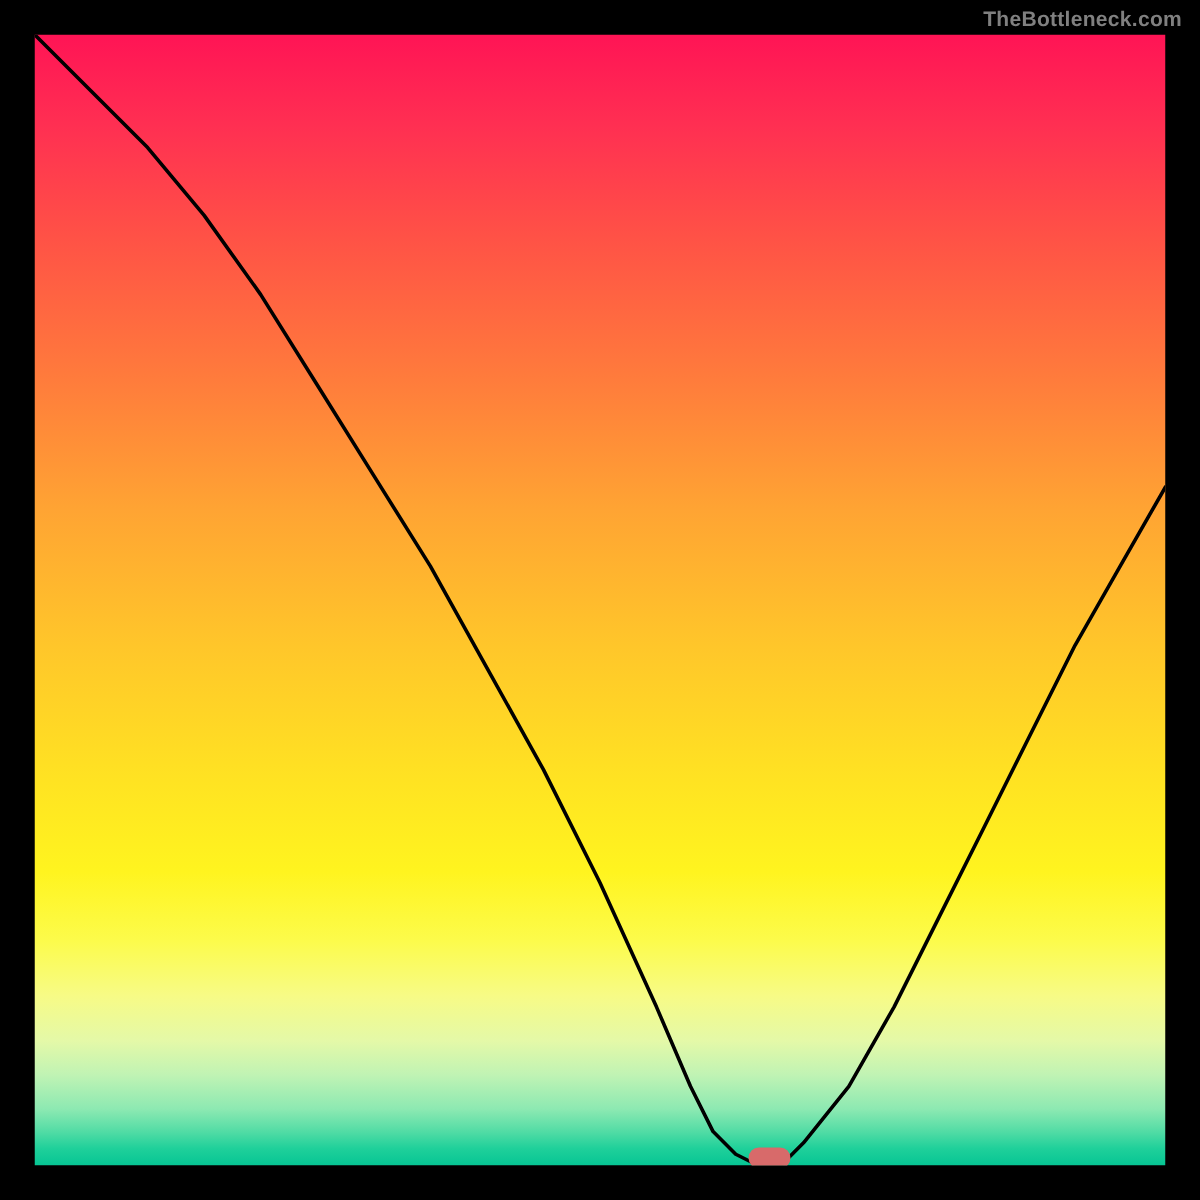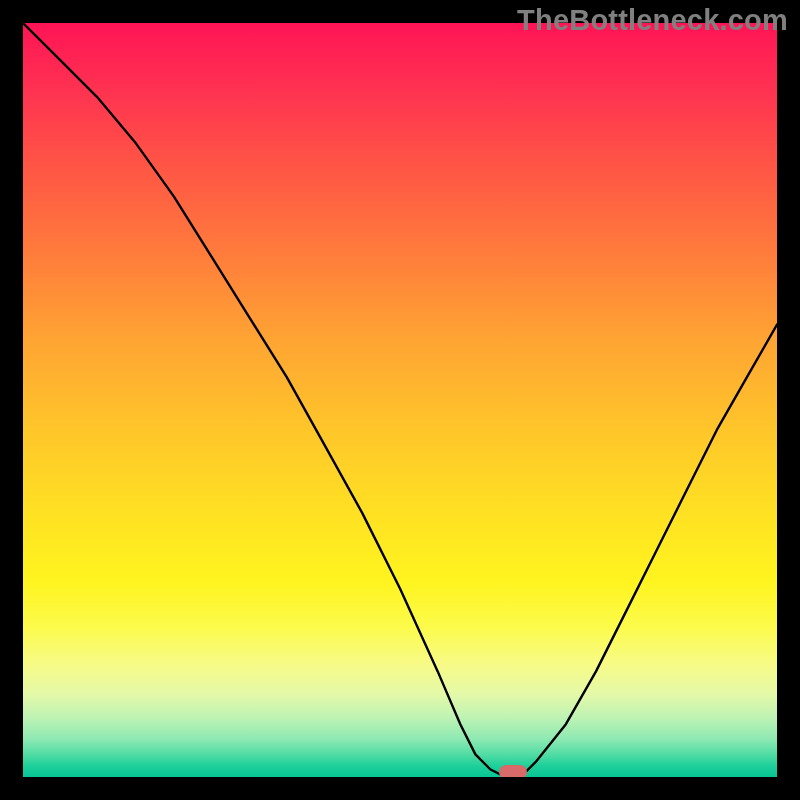--- a/index.html
+++ b/index.html
@@ -15,21 +15,21 @@
     position: relative;
     width: 800px;
     height: 800px;
     background: #000;
   }
   .watermark {
     position: absolute;
     top: 4px;
     right: 12px;
     color: #808080;
-    font-size: 29px;
+    font-size: 14px;
     font-weight: 600;
     letter-spacing: 0.2px;
     z-index: 20;
   }
   .plot-area {
     position: absolute;
     left: 23px;
     top: 23px;
     width: 754px;
     height: 754px;

